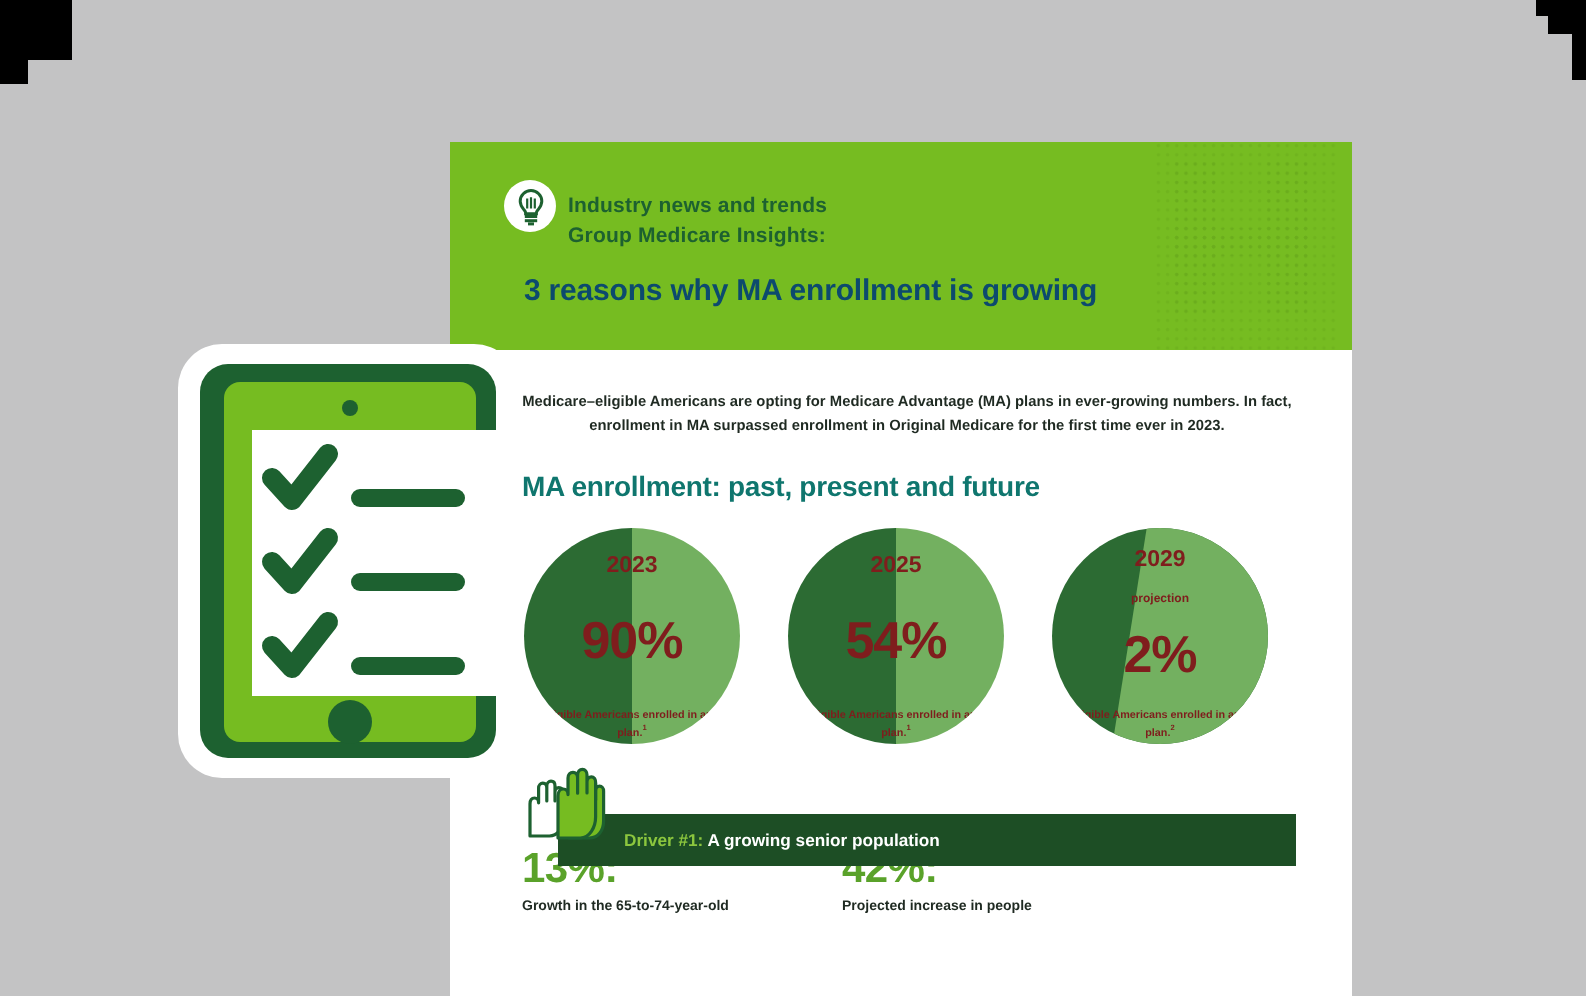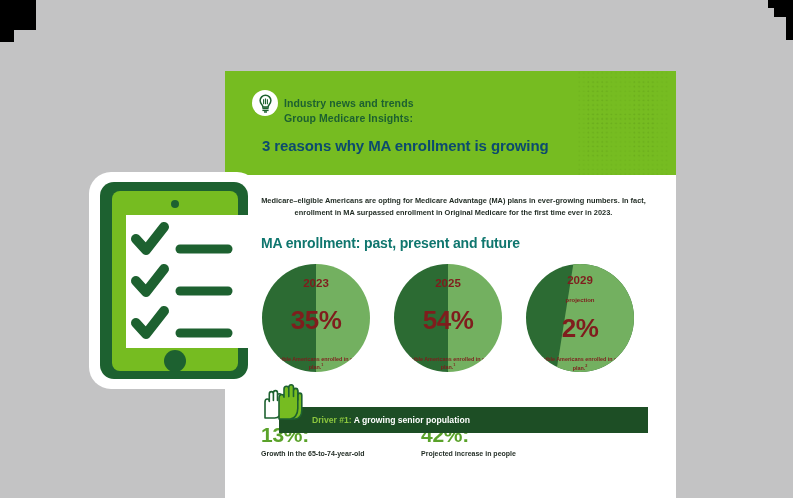--- a/index.html
+++ b/index.html
@@ -220,21 +220,21 @@
 
       <h2 class="section-title">MA enrollment: past, present and future</h2>
 
       <div class="pies">
 
         <div class="pie">
           <div class="pie-half-l"></div>
           <div class="pie-half-r"></div>
           <div class="pie-content">
             <div class="pie-year">2023</div>
-            <div class="pie-pct">35%</div>
+            <div class="pie-pct">90%</div>
             <div class="pie-cap"><span>of eligible Americans enrolled in an MA plan.</span><sup>1</sup></div>
           </div>
         </div>
 
         <div class="pie">
           <div class="pie-half-l"></div>
           <div class="pie-half-r"></div>
           <div class="pie-content">
             <div class="pie-year">2025</div>
             <div class="pie-pct">54%</div>

